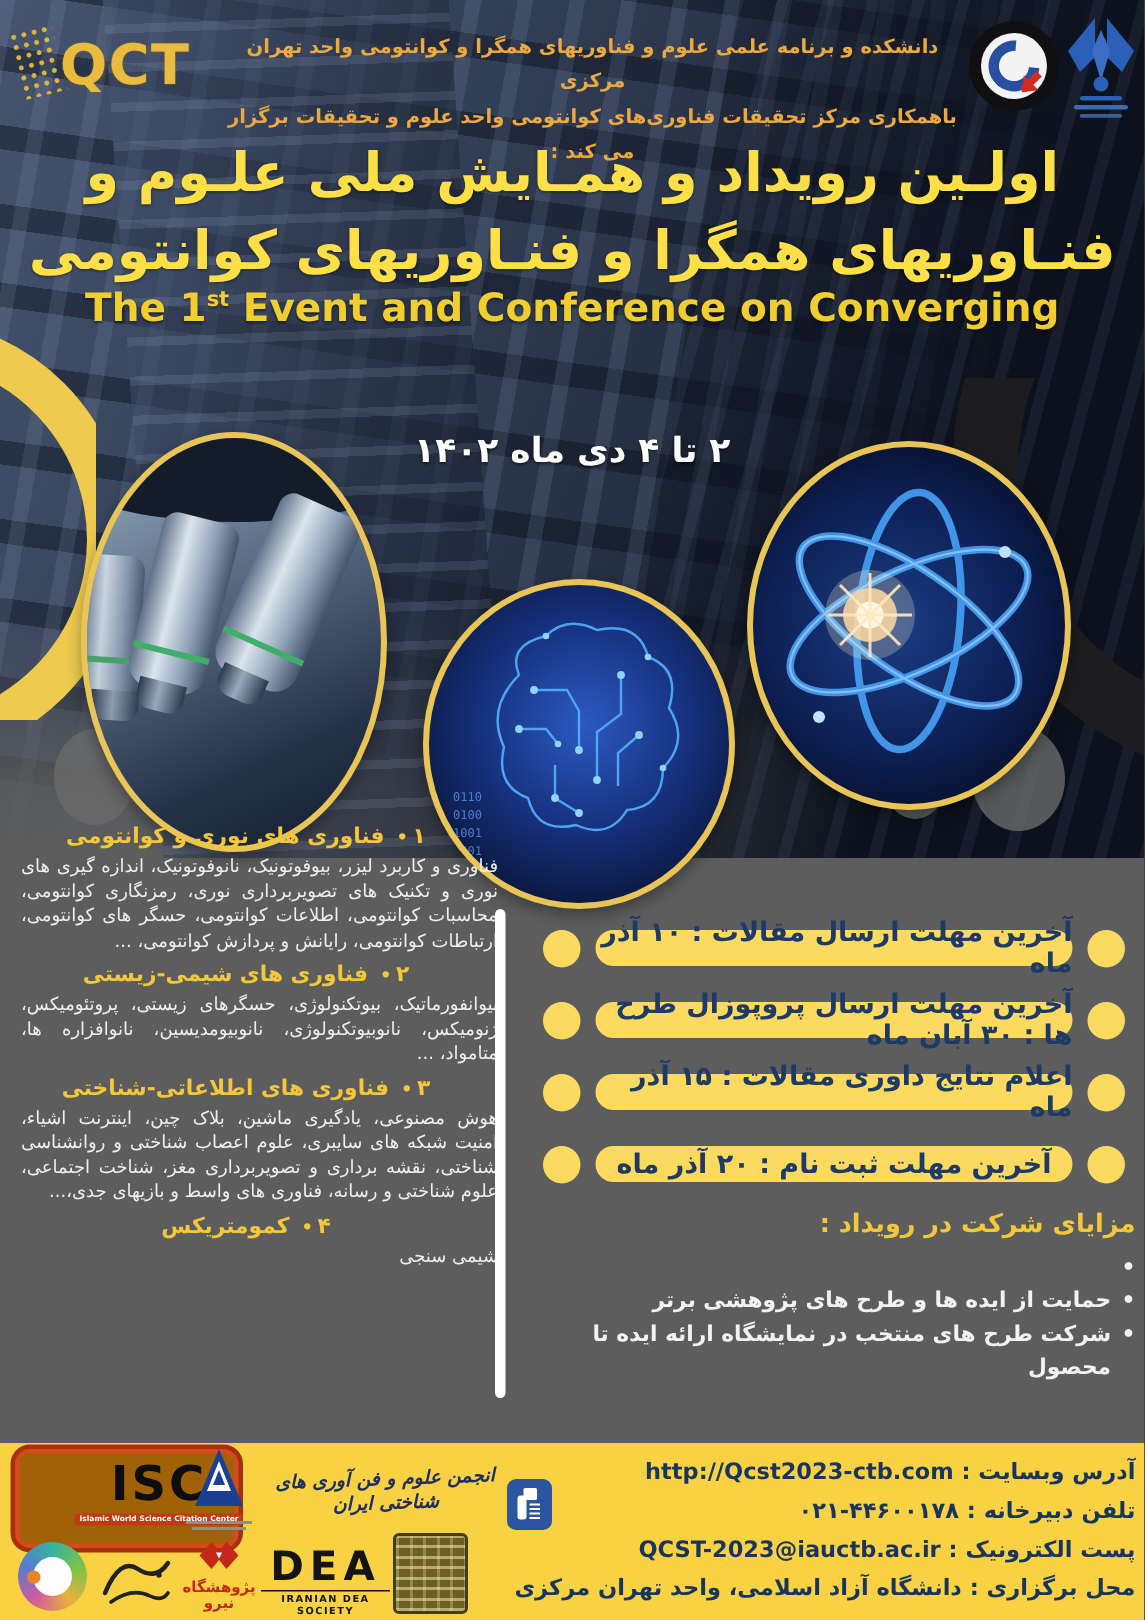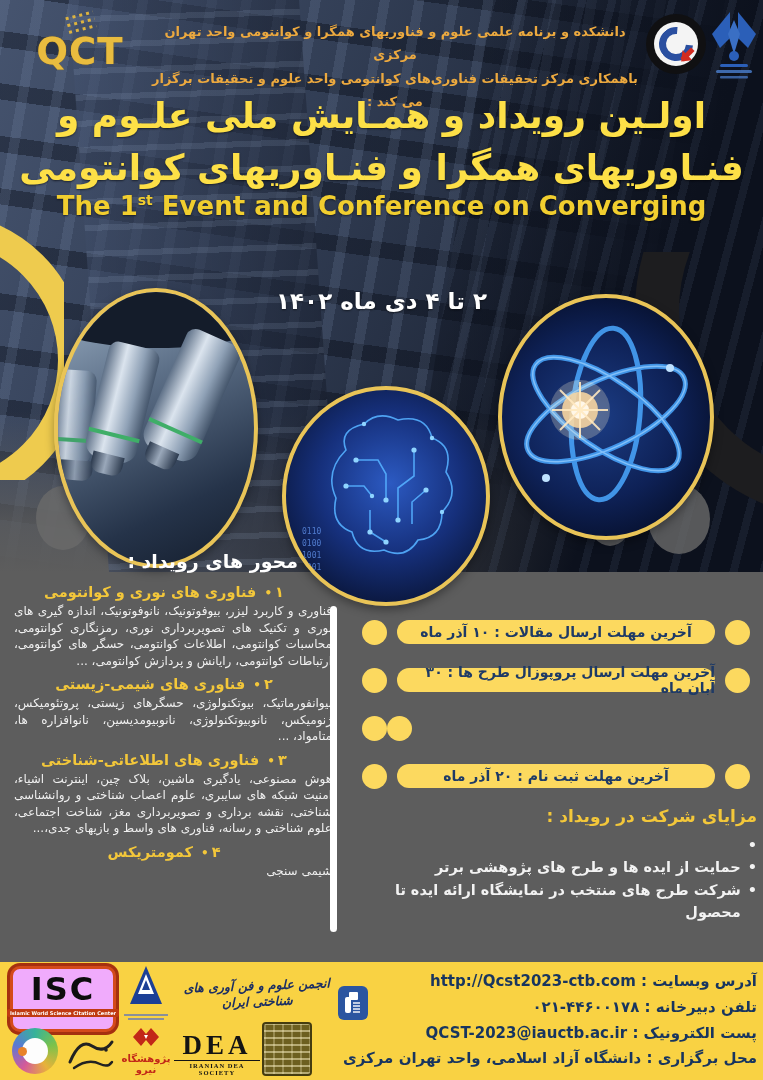--- a/index.html
+++ b/index.html
@@ -38,21 +38,21 @@
     position:absolute;left:-210px;top:0;width:240px;height:240px;border-radius:50%;
     border:28px solid #eecb4e;
   }
   .ring-clip.dark{left:600px;top:252px;width:163px;height:285px;}
   .ring-clip.dark .ring{
     position:absolute;left:35px;top:-150px;width:330px;height:330px;border-radius:50%;
     border:44px solid #1d1d1f;
   }
   .dot-deco{position:absolute;border-radius:50%;background:#6a6a6a;opacity:.8;z-index:1;}
   
-  .hdr-qct{position:absolute;left:10px;top:16px;width:140px;height:54px;z-index:5;display:flex;align-items:center;flex-direction:column;}
+  .hdr-qct{position:absolute;left:10px;top:16px;width:140px;height:54px;z-index:5;display:flex;align-items:center;}
   .hdr-qct .dots{
     width:30px;height:46px;margin-top:-4px;
     background:radial-gradient(#e5b83c 1.6px, transparent 1.8px);
     background-size:7px 7px;transform:rotate(-14deg);opacity:.95;
   }
   .hdr-qct .qct-txt{
     color:#e9bc3f;font-size:37px;font-weight:700;letter-spacing:1px;line-height:1;
     text-shadow:0 0 1px #b8860b;
   }
   .hdr-org{
@@ -123,54 +123,54 @@
   .topic-title .tdot{margin:0 3px;font-size:12px;}
   .topic-body{color:#efefef;font-size:12px;line-height:1.38;text-align:justify;margin-left:2px;}
   .vbar{position:absolute;left:330px;top:606px;width:7px;height:326px;background:#ffffff;border-radius:4px;z-index:6;}
   
   .pills{position:absolute;left:362px;top:612px;width:388px;z-index:6;}
   .pill-row{display:flex;align-items:center;height:40px;margin-bottom:8px;}
   .pill-dot{width:25px;height:25px;border-radius:50%;background:#fcd95f;flex:0 0 auto;}
   .pill{
     flex:1;margin:0 10px;height:24px;border-radius:21px;background:#fcd95f;
     direction:rtl;display:flex;align-items:center;justify-content:center;
-    color:#1e3a66;font-size:14px;font-weight:700;
+    color:#1e3a66;font-size:18px;font-weight:700;
   }
   
   .benefits{position:absolute;left:368px;top:806px;width:389px;z-index:6;direction:rtl;text-align:right;}
   .benefits-heading{color:#f3c73a;font-size:17px;font-weight:700;margin-bottom:8px;}
   .benefit{display:flex;color:#f2f2f2;font-size:14.5px;font-weight:700;line-height:1.55;}
   .benefit .bmark{margin-left:7px;}
   
   .footer{position:absolute;left:0;top:962px;width:763px;height:118px;background:#f9d243;z-index:8;}
   .contact{position:absolute;right:6px;top:7px;width:432px;direction:rtl;text-align:right;}
   .contact-line{color:#18355f;font-size:15px;font-weight:700;line-height:1.72;white-space:nowrap;}
   .c-val{unicode-bidi:plaintext;}
   .fax-icon{position:absolute;left:338px;top:24px;width:30px;height:34px;background:#2b55a0;border-radius:6px;
     display:flex;align-items:center;justify-content:center;}
   
-  .isc-logo{position:absolute;left:10px;top:4px;width:100px;height:60px;background:#f0abfc;border-radius:10px;
-    border:3px solid #d44a1a;box-shadow:0 0 0 3px #a5300f;display:flex;flex-direction:column;align-items:center;}
+  .isc-logo{position:absolute;left:10px;top:4px;width:100px;height:60px;background:#a16207;border-radius:10px;
+    border:3px solid #d44a1a;box-shadow:0 0 0 3px #a5300f;display:flex;flex-direction:column;align-items:center;padding-left:43px;}
   .isc-text{color:#0d0d0d;font-size:32px;font-weight:700;line-height:40px;letter-spacing:2px;}
   .isc-sub{background:#c03a12;color:#fff;font-size:5px;font-weight:700;padding:1px 3px;border-radius:2px;white-space:nowrap;}
   .pyr-logo{position:absolute;left:116px;top:2px;width:60px;height:66px;text-align:center;}
   .pyr-lines{margin-top:1px;}
   .pyr-lines div{height:2px;background:#8a8f9a;margin:2px auto;}
   .cog-callig{position:absolute;left:180px;top:16px;width:154px;direction:rtl;text-align:center;
     color:#1d2f63;font-size:12.5px;font-weight:700;font-style:italic;transform:rotate(-2deg);line-height:1.3;}
   .rainbow-logo{position:absolute;left:12px;top:66px;width:46px;height:46px;border-radius:50%;
     background:conic-gradient(#36b39a,#7cc24a,#e8b23a,#d45a9a,#5a7ad4,#36b39a);
     display:flex;align-items:center;justify-content:center;}
   .rainbow-logo::after{content:"";width:26px;height:26px;border-radius:50%;background:#fdfdfd;}
   .rainbow-logo::before{content:"";position:absolute;left:6px;top:19px;width:9px;height:9px;border-radius:50%;
     background:#e8832a;z-index:1;}
   .callig2{position:absolute;left:66px;top:70px;width:50px;height:42px;}
   .niroo-logo{position:absolute;left:120px;top:64px;width:52px;text-align:center;}
   .niroo-name{color:#c22718;font-size:10px;font-weight:700;direction:rtl;margin-top:1px;}
-  .dea-logo{position:absolute;left:174px;top:68px;width:86px;text-align:center;font-family:Liberation Serif, serif;}
+  .dea-logo{position:absolute;left:174px;top:68px;width:86px;text-align:center;}
   .dea-text{color:#141414;font-size:27px;font-weight:700;letter-spacing:4px;line-height:30px;}
   .dea-sub{color:#141414;font-size:6.5px;font-weight:700;letter-spacing:1px;border-top:1px solid #141414;padding-top:1px;}
   .sbu-stamp{position:absolute;left:262px;top:60px;width:46px;height:50px;background:#6d5f1f;border:2px solid #453c10;
     border-radius:4px;
     background-image:
       repeating-linear-gradient(0deg, rgba(255,245,200,.5) 0 2px, transparent 2px 7px),
       repeating-linear-gradient(90deg, rgba(255,245,200,.28) 0 2px, transparent 2px 9px);
   }
 </style>
 </head>
@@ -281,21 +281,20 @@
           <line x1="50" y1="112" x2="106" y2="112"></line>
         <line x1="58" y1="92" x2="98" y2="132"></line>
           <line x1="98" y1="92" x2="58" y2="132"></line>
       </g>
       <circle cx="168" cy="70" r="4" fill="#bfe2ff"></circle>
       <circle cx="44" cy="180" r="4" fill="#bfe2ff"></circle>
     </svg>
   </div>
 
   <div class="topics">
-    <div class="topics-heading">محور های رویداد :</div>
     <div>
 
         <div class="topic">
           <div class="topic-title">
             <span class="tnum">۱</span><span class="tdot">•</span>
             <span class="ttext">فناوری های نوری و کوانتومی</span>
           </div>
           <div class="topic-body">فناوری و کاربرد لیزر، بیوفوتونیک، نانوفوتونیک، اندازه گیری های نوری و تکنیک های تصویربرداری نوری، رمزنگاری کوانتومی، محاسبات کوانتومی، اطلاعات کوانتومی، حسگر های کوانتومی، ارتباطات کوانتومی، رایانش و پردازش کوانتومی، ...</div>
         </div>
 
@@ -336,20 +335,21 @@
       </div>
 
       <div class="pill-row">
         <span class="pill-dot"></span>
         <div class="pill">آخرین مهلت ارسال پروپوزال طرح ها : ۳۰ آبان ماه</div>
         <span class="pill-dot"></span>
       </div>
 
       <div class="pill-row">
         <span class="pill-dot"></span>
+        <div class="pill">اعلام نتایج داوری مقالات : ۱۵ آذر ماه</div>
         <span class="pill-dot"></span>
       </div>
 
       <div class="pill-row">
         <span class="pill-dot"></span>
         <div class="pill">آخرین مهلت ثبت نام : ۲۰ آذر ماه</div>
         <span class="pill-dot"></span>
       </div>
     </div>
 

